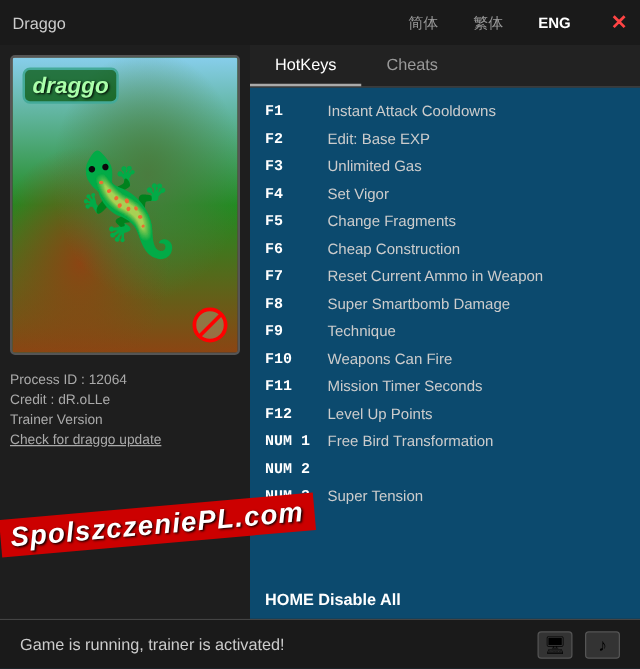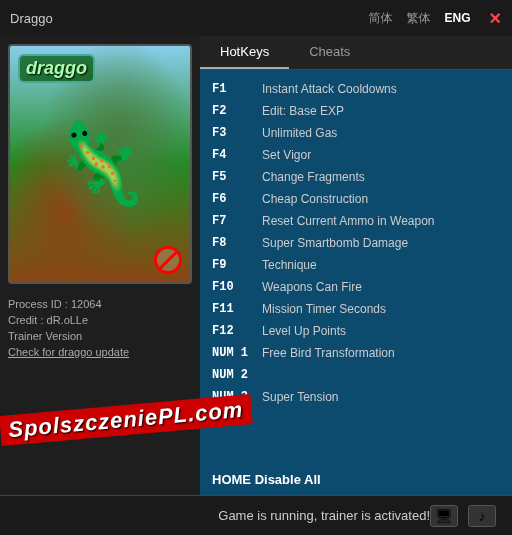--- a/index.html
+++ b/index.html
@@ -21,21 +21,21 @@
       padding: 0 10px;
     }
     .title-bar-title {
       color: #cccccc;
       font-size: 13px;
       flex: 1;
     }
     .lang-buttons {
       display: flex;
       align-items: center;
-      gap: 6px;
+      gap: 20px;
       text-align: right;
     }
     .lang-btn {
       color: #999;
       font-size: 12px;
       cursor: pointer;
       padding: 2px 4px;
     }
     .lang-btn.active {
       color: #ffffff;
@@ -240,21 +240,21 @@
       color: #fff;
       font-weight: bold;
     }
 
     
     .status-bar {
       height: 40px;
       background: #1a1a1a;
       display: flex;
       align-items: center;
-      justify-content: flex-end;
+      justify-content: space-between;
       padding: 0 16px;
       border-top: 1px solid #444;
     }
     .status-text {
       color: #ccc;
       font-size: 13px;
     }
     .status-icons {
       display: flex;
       gap: 10px;

